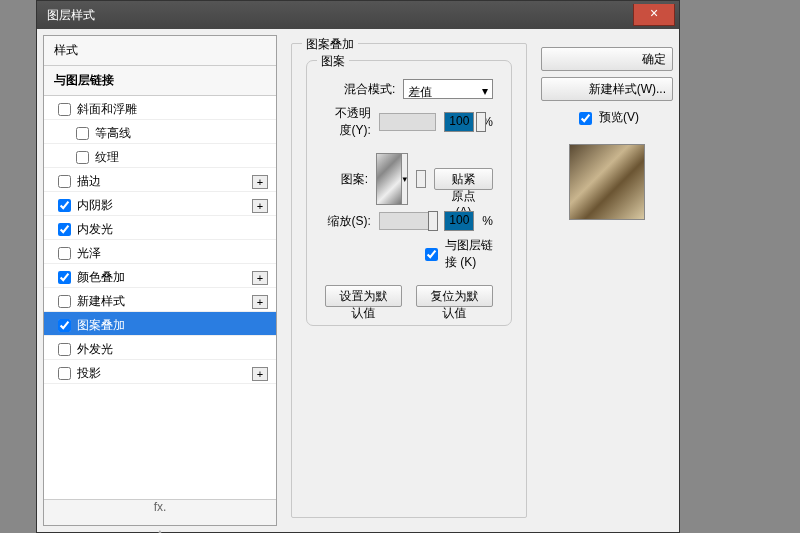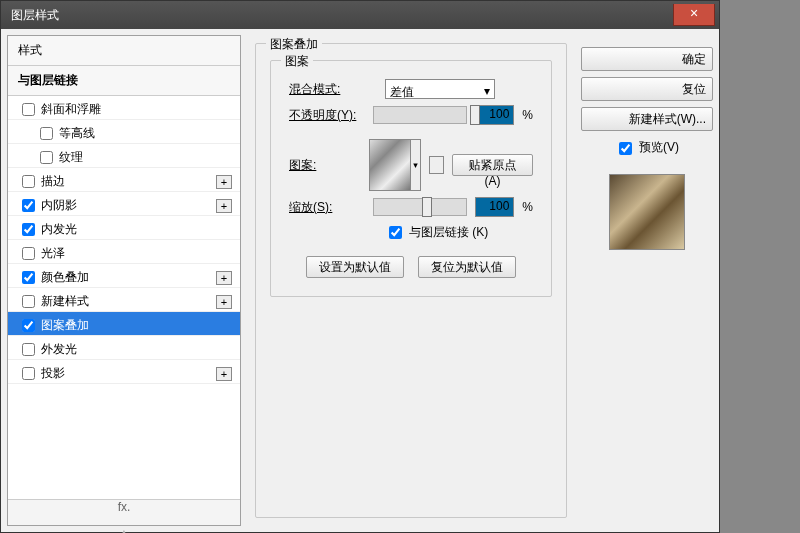--- a/index.html
+++ b/index.html
@@ -1,38 +1,38 @@
 <!DOCTYPE html>
 <html><head>
 <meta charset="utf-8">
 <style>
 * { box-sizing: border-box; font-family: "Microsoft YaHei", Arial, sans-serif; font-size: 12px; }
 body { margin: 0; background: #888; }
-.window { width: 720px; height: 533px; background: #f0f0f0; border: 1px solid #333; position: relative; }
+.window { width: 644px; height: 533px; background: #f0f0f0; border: 1px solid #333; position: relative; margin-left: 36px; }
 .titlebar { height: 28px; background: linear-gradient(#555,#444); display: flex; align-items: center; justify-content: space-between; padding: 0 0 0 10px; color: #fff; }
 .titlebar .close { width: 42px; height: 22px; background: #c94f3f; color: #fff; text-align: center; line-height: 18px; font-size: 14px; border: 1px solid #7a2a1f; border-top: none; margin-right: 4px; }
 .content { position: absolute; top: 28px; left: 0; right: 0; bottom: 0; display: flex; padding: 6px; gap: 8px; }
 .left { width: 234px; border: 1px solid #a0a0a0; background: #fff; display: flex; flex-direction: column; }
 .lhead { padding: 6px 10px; border-bottom: 1px solid #ccc; background: #f7f7f7; }
 .lsub { padding: 6px 10px; border-bottom: 1px solid #ccc; background: #f7f7f7; font-weight: bold; }
 .litem { display: flex; align-items: center; padding: 4px 8px 0 10px; border-bottom: 1px solid #eee; position: relative; }
 .litem.sub { padding-left: 28px; }
 .litem.sel { background: #2a7de1; color: #fff; }
 .litem input[type=checkbox] { margin-right: 6px; }
 .plus { margin-left: auto; width: 16px; height: 14px; border: 1px solid #888; background: #eee; text-align: center; line-height: 12px; font-size: 11px; }
 .lfill { flex: 1; }
 .lfoot { height: 26px; border-top: 1px solid #ccc; background: #f4f4f4; display: flex; align-items: center; gap: 12px; padding: 0 10px; color: #666; flex-direction: column; }
 .lfoot .spacer { flex: 1; }
 .center { flex: 1; position: relative; }
 .group { position: absolute; top: 8px; left: 6px; right: 6px; bottom: 8px; border: 1px solid #c8c8c8; border-radius: 2px; padding: 10px 14px 14px 14px; }
 .group-title { position: absolute; top: -8px; left: 10px; background: #f0f0f0; padding: 0 4px; }
-.inner { border: 1px solid #c8c8c8; border-radius: 2px; padding: 12px 18px 18px 18px; margin-top: 6px; position: relative; }
+.inner { border: 1px solid #c8c8c8; border-radius: 7px; padding: 12px 18px 18px 18px; margin-top: 6px; position: relative; }
 .inner-title { position: absolute; top: -8px; left: 10px; background: #f0f0f0; padding: 0 4px; }
 .row { display: flex; align-items: center; margin: 6px 0; gap: 8px; }
-.label { width: 88px; text-align: left; text-decoration: underline; }
+.label { width: 88px; text-align: right; }
 .select { width: 110px; height: 20px; border: 1px solid #888; background: #fff; padding: 4px 4px; display: flex; justify-content: space-between; }
 .slider { width: 108px; height: 18px; background: #ddd; border: 1px solid #aaa; position: relative; }
 .slider .thumb { position: absolute; top: -2px; width: 10px; height: 20px; background: #eee; border: 1px solid #777; }
 .numbox { width: 44px; height: 20px; border: 1px solid #888; background: #0369a1; padding: 1px 4px; text-align: right; }
 .swatch { width: 64px; height: 52px; border: 1px solid #888; background: repeating-linear-gradient(45deg,#999 0 3px,#ccc 3px 6px); display: flex; }
 .swatch .a { width: 80%; height: 100%; background: linear-gradient(135deg,#ddd,#888,#eee,#777); }
 .swatch .b { width: 20%; background: #eee; border-left: 1px solid #888; display: flex; align-items: center; justify-content: center; font-size: 9px; }
 .snapbtn, .defbtn { height: 22px; border: 1px solid #999; background: linear-gradient(#fdfdfd,#e4e4e4); padding: 2px 12px; border-radius: 2px; }
 .iconbtn { width: 18px; height: 18px; border: 1px solid #888; background: #eee; }
 .checkline { display: flex; align-items: center; gap: 4px; margin-left: 96px; margin-top: 4px; }
@@ -170,21 +170,20 @@
           <div class="btnrow">
             <button class="defbtn">设置为默认值</button>
             <button class="defbtn">复位为默认值</button>
           </div>
         </div>
       </div>
     </div>
 
     <div class="right">
       <button class="rbtn">确定</button>
-      <button class="rbtn">复位</button>
       <button class="rbtn">新建样式(W)...</button>
       <div class="prevchk">
         <input type="checkbox" checked="" style="">
         <span>预览(V)</span>
       </div>
       <div class="preview"></div>
     </div>
 
   </div>
 </div>

